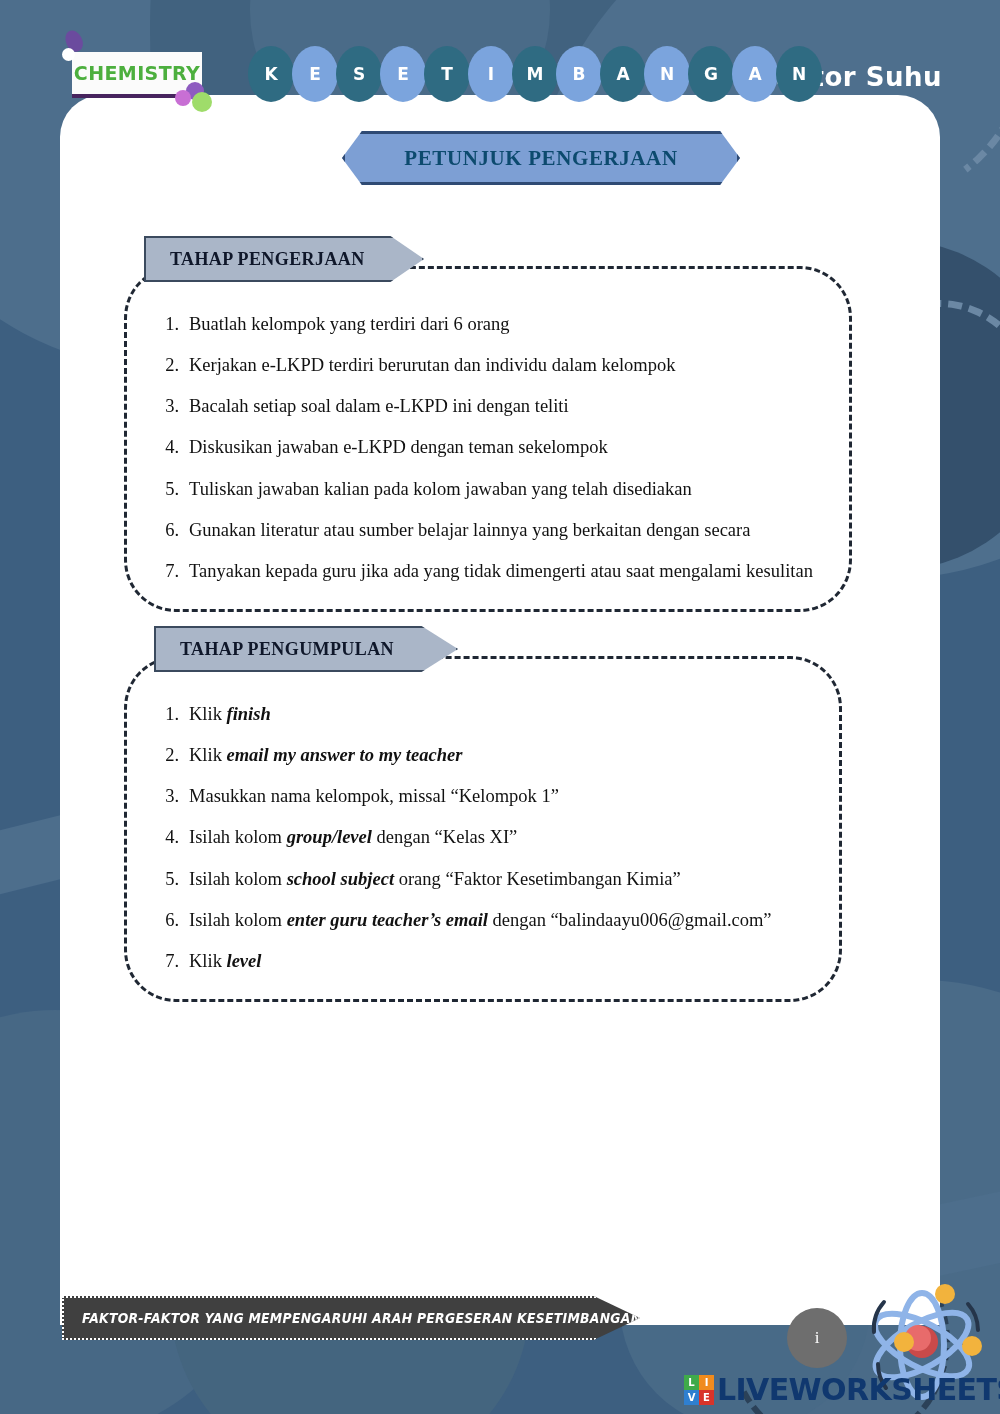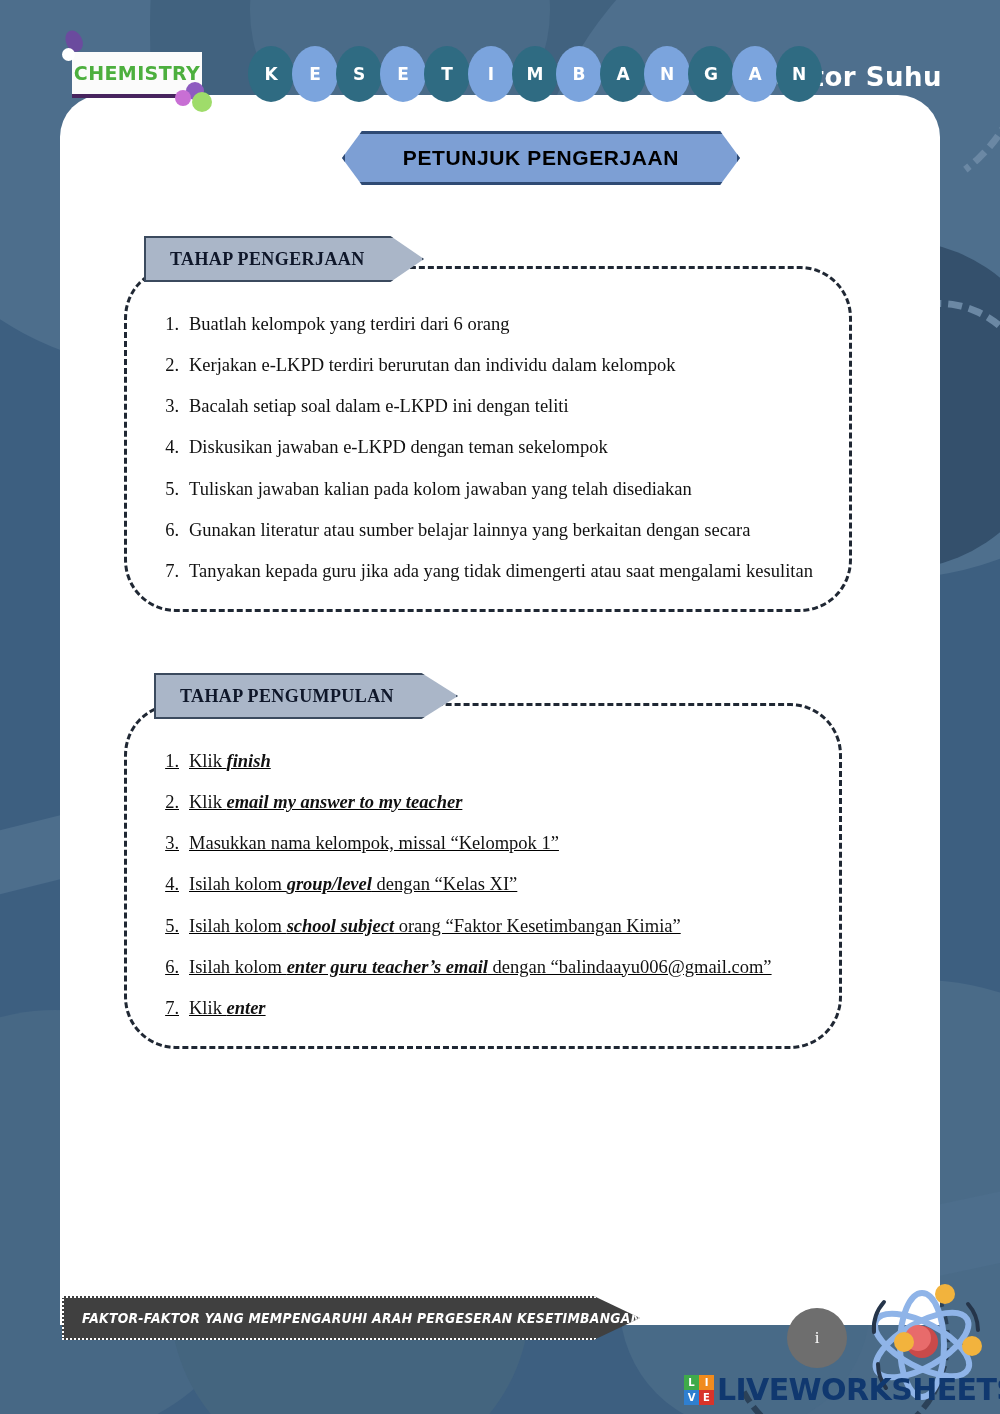--- a/index.html
+++ b/index.html
@@ -77,28 +77,28 @@
   }
 
   
   .hex-title{
     position:absolute;left:342px;top:131px;width:392px;height:48px;z-index:10;
     background:#7d9fd4;border:3px solid #2f4a73;
     clip-path:polygon(5% 0%,95% 0%,100% 50%,95% 100%,5% 100%,0% 50%);
     display:flex;align-items:center;justify-content:center;
   }
   .hex-title-text{
-    font-size:21px;font-weight:bold;color:#000000;letter-spacing:.6px;
-    font-family:Liberation Sans, sans-serif;
+    font-size:21px;font-weight:bold;color:#0c4a6e;letter-spacing:.6px;
+    font-family:Liberation Serif, serif;
   }
 
   
   .section{position:absolute;z-index:9;}
   .sec-1{left:124px;top:266px;width:728px;}
-  .sec-2{left:124px;top:703px;width:718px;text-decoration:underline;}
+  .sec-2{left:124px;top:656px;width:718px;}
 
   .dash-box{
     border:3px dashed #1f2733;border-radius:52px;
     padding:44px 22px 26px 22px;box-sizing:border-box;background:transparent;
   }
   .sec-1 .dash-box{min-height:318px;}
   .sec-2 .dash-box{min-height:292px;}
 
   .sec-tag{
     position:absolute;top:-30px;left:-3px;height:46px;
@@ -275,21 +275,21 @@
         <li>
           <span class="num">5.</span>
           <span class="txt"><span>Isilah kolom </span><b>school subject</b><span> orang “Faktor Kesetimbangan Kimia”</span></span>
         </li>
         <li>
           <span class="num">6.</span>
           <span class="txt"><span>Isilah kolom </span><b>enter guru teacher’s email</b><span> dengan “balindaayu006@gmail.com”</span></span>
         </li>
         <li>
           <span class="num">7.</span>
-          <span class="txt"><span>Klik </span><b>enter</b></span>
+          <span class="txt"><span>Klik </span><b>level</b></span>
         </li>
       </ol>
   </div>
 </div>
 
 <div class="footer-banner">
   <span class="footer-text">FAKTOR-FAKTOR YANG MEMPENGARUHI ARAH PERGESERAN KESETIMBANGAN</span>
 </div>
 
 <div class="page-badge">

